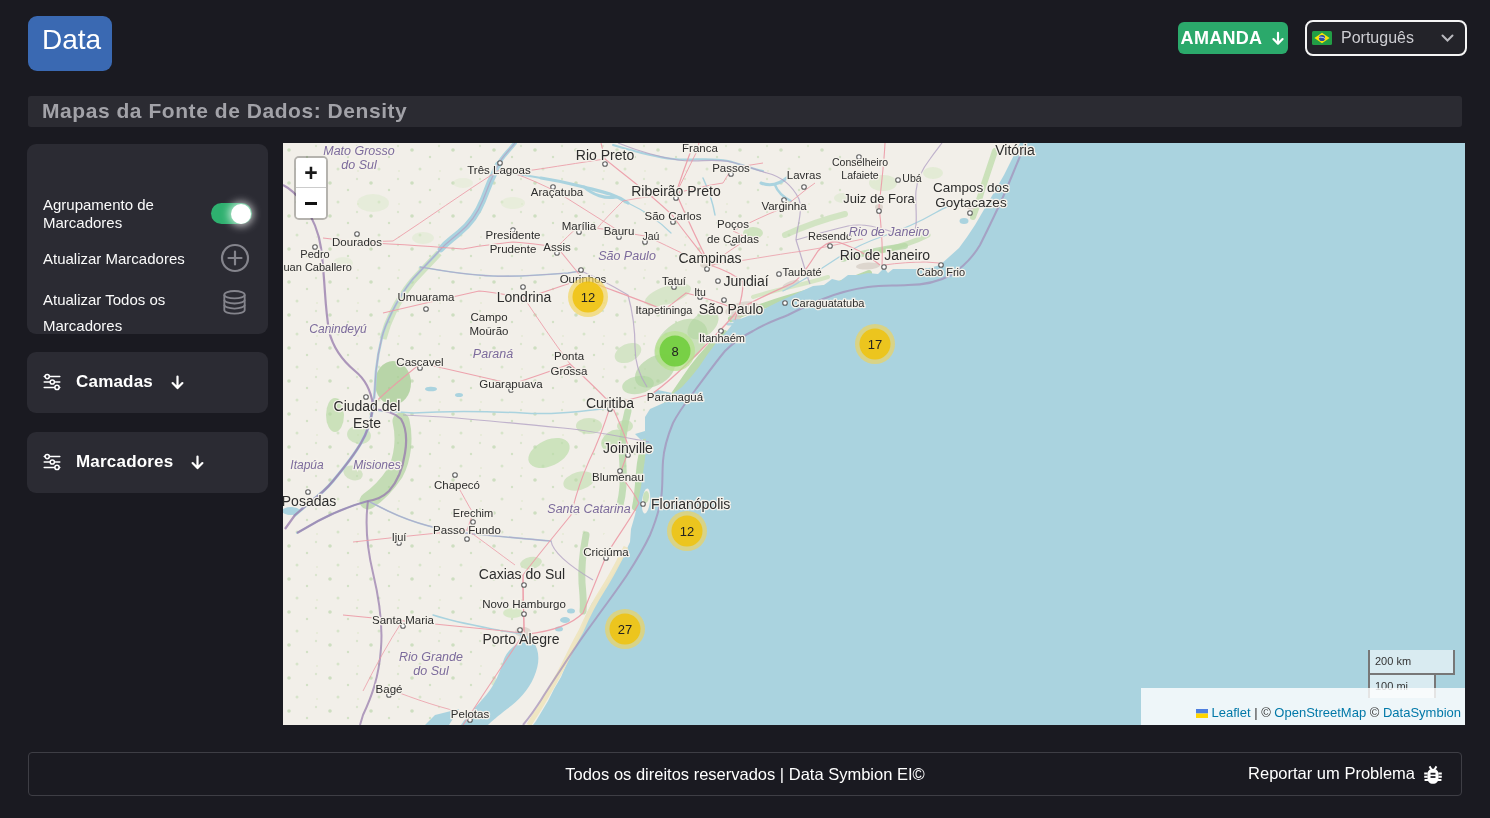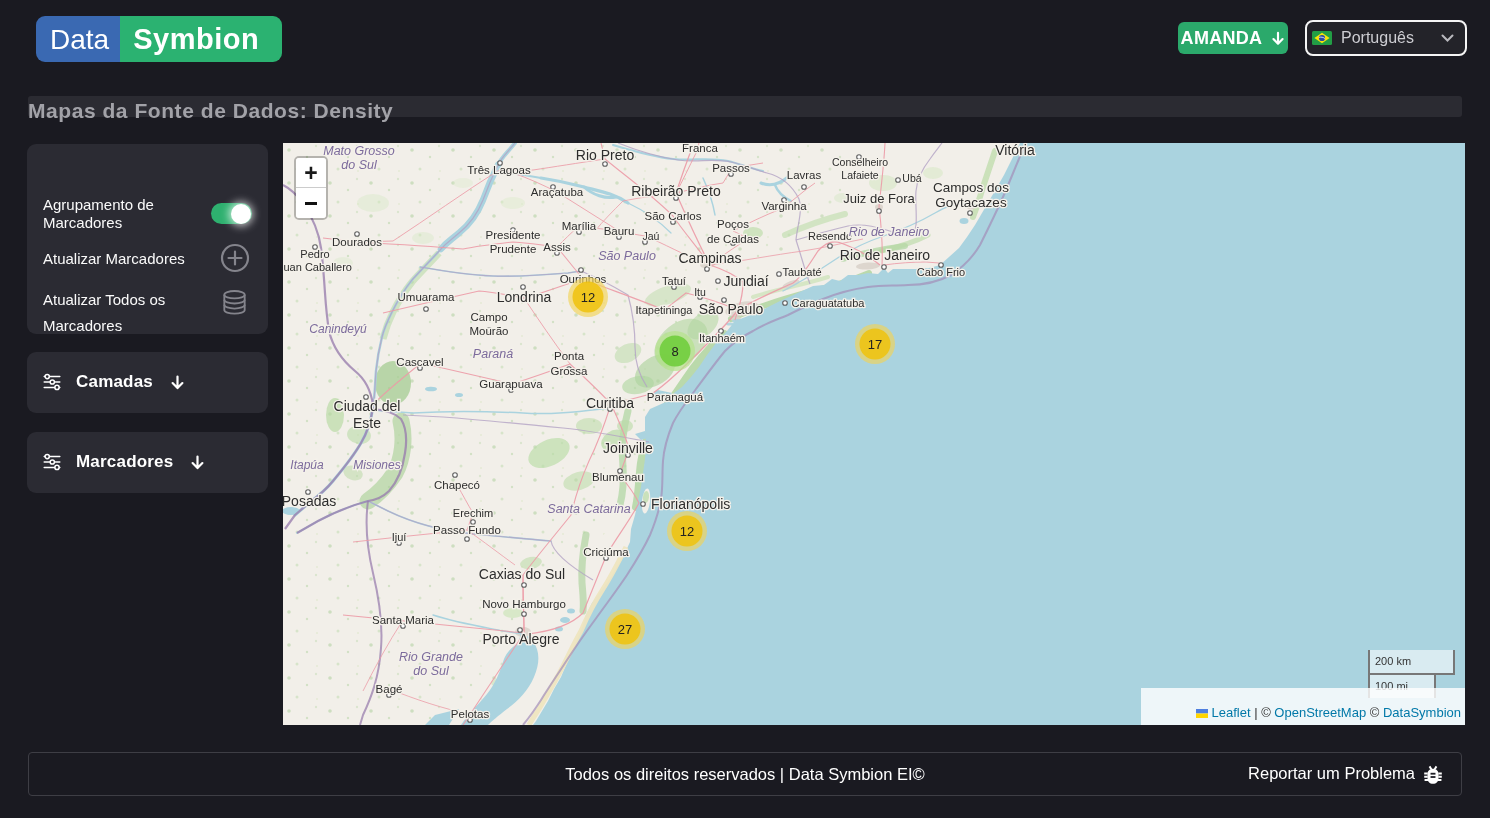--- a/index.html
+++ b/index.html
@@ -1,23 +1,23 @@
 <!DOCTYPE html>
 <html><head><meta charset="utf-8"><style>
 *{margin:0;padding:0;box-sizing:border-box}
 html,body{width:1490px;height:818px;background:#1a1a21;font-family:"Liberation Sans",sans-serif;overflow:hidden;position:relative}
-.logo{position:absolute;left:36px;top:16px;height:46px;display:flex;border-radius:9px;overflow:hidden}
+.logo{position:absolute;left:28px;top:16px;height:55px;display:flex;border-radius:9px;overflow:hidden}
 .logo .d{background:#3a69b2;color:#fff;font-size:28px;padding:8px 11px 0 14px;font-weight:400}
 .logo .s{background:#2bb271;color:#fff;font-size:29px;font-weight:700;padding:7px 23px 0 13px;letter-spacing:.5px}
 .btn-user{position:absolute;left:1178px;top:22px;width:110px;height:32px;background:#2ba96b;border-radius:6px;color:#fff;font-weight:700;font-size:18px;display:flex;align-items:center;justify-content:center;letter-spacing:.3px}
 .btn-user svg{margin-left:9px}
 .lang{position:absolute;left:1305px;top:20px;width:162px;height:36px;background:#232329;border:2px solid #f5f5f5;border-radius:8px;display:flex;align-items:center;padding:0 11px 0 5px}
 .lang .txt{color:#cdcdd2;font-size:16px;margin-left:9px}
 .lang svg.chev{margin-left:auto}
-.titlebar{position:absolute;left:28px;top:96px;width:1434px;height:21px;background:#2b2b32;border-radius:3px;color:#a2a2a8;font-size:21px;font-weight:700;line-height:30px;padding-left:0;letter-spacing:.55px}
+.titlebar{position:absolute;left:28px;top:96px;width:1434px;height:31px;background:#2b2b32;border-radius:3px;color:#a2a2a8;font-size:21px;font-weight:700;line-height:30px;padding-left:14px;letter-spacing:.55px}
 .panel{position:absolute;left:27px;width:241px;background:#2b2b33;border-radius:9px;color:#fff}
 .p-head{display:flex;align-items:center;height:28px}
 .p-title{font-weight:700;font-size:16px;margin-left:15px;letter-spacing:.2px}
 .row{color:#fafafa;font-size:15px}
 .map{position:absolute;left:283px;top:143px;width:1182px;height:582px;background:#aad3df}
 .zoomctl{position:absolute;left:11px;top:13px;width:34px;border:2px solid rgba(0,0,0,.25);border-radius:5px;overflow:hidden}
 .zbtn{width:30px;height:30px;background:#fff;color:#1a1a1a;text-align:center;position:relative}
 .zbtn.plus{border-bottom:1px solid #ccc;font-size:23px;font-weight:700;line-height:30px}
 .zbtn .bar{position:absolute;left:9px;top:14px;width:12px;height:3px;background:#111}
 .scale{position:absolute;right:10px;bottom:27px;font-size:11px;color:#333}
@@ -26,21 +26,20 @@
 .sline.mi{border-bottom:none;width:68px;margin-top:-2px}
 .attrib{position:absolute;right:0;bottom:0;left:858px;height:37px;background:rgba(255,255,255,.8);font-size:13px;color:#333;text-align:right;padding:17px 4px 0 0;white-space:nowrap}
 .attrib a{color:#0078a8;text-decoration:none}
 .footer{position:absolute;left:28px;top:752px;width:1434px;height:44px;border:1px solid #3e3e45;border-radius:4px;color:#ffffff;font-size:16.5px}
 .foot-c{position:absolute;left:0;right:0;top:12px;text-align:center}
 .foot-r{position:absolute;right:17px;top:11px;display:flex;align-items:flex-start}
 
 </style></head><body>
 <div class="logo">
     <div class="d">Data</div>
-    <div class="s">Symbion</div>
   </div>
 <div class="btn-user">AMANDA <svg width="14" height="15" viewBox="0 0 15 16">
       <path d="M7.5 2v11M2.6 8.6l4.9 5 4.9-5" stroke="#fff" stroke-width="2.3" fill="none" stroke-linecap="round" stroke-linejoin="round"></path>
     </svg></div>
 <div class="lang">
     <svg width="20" height="14" viewBox="0 0 20 14">
       <rect width="20" height="14" rx="1.5" fill="#229e45"></rect>
       <path d="M10 1.8L17.6 7 10 12.2 2.4 7z" fill="#f8e509"></path>
       <circle cx="10" cy="7" r="3.1" fill="#2b49a3"></circle>
       <path d="M7.1 6.4c2-.6 4.2-.2 5.8 1.1" stroke="#fff" stroke-width=".8" fill="none"></path>

